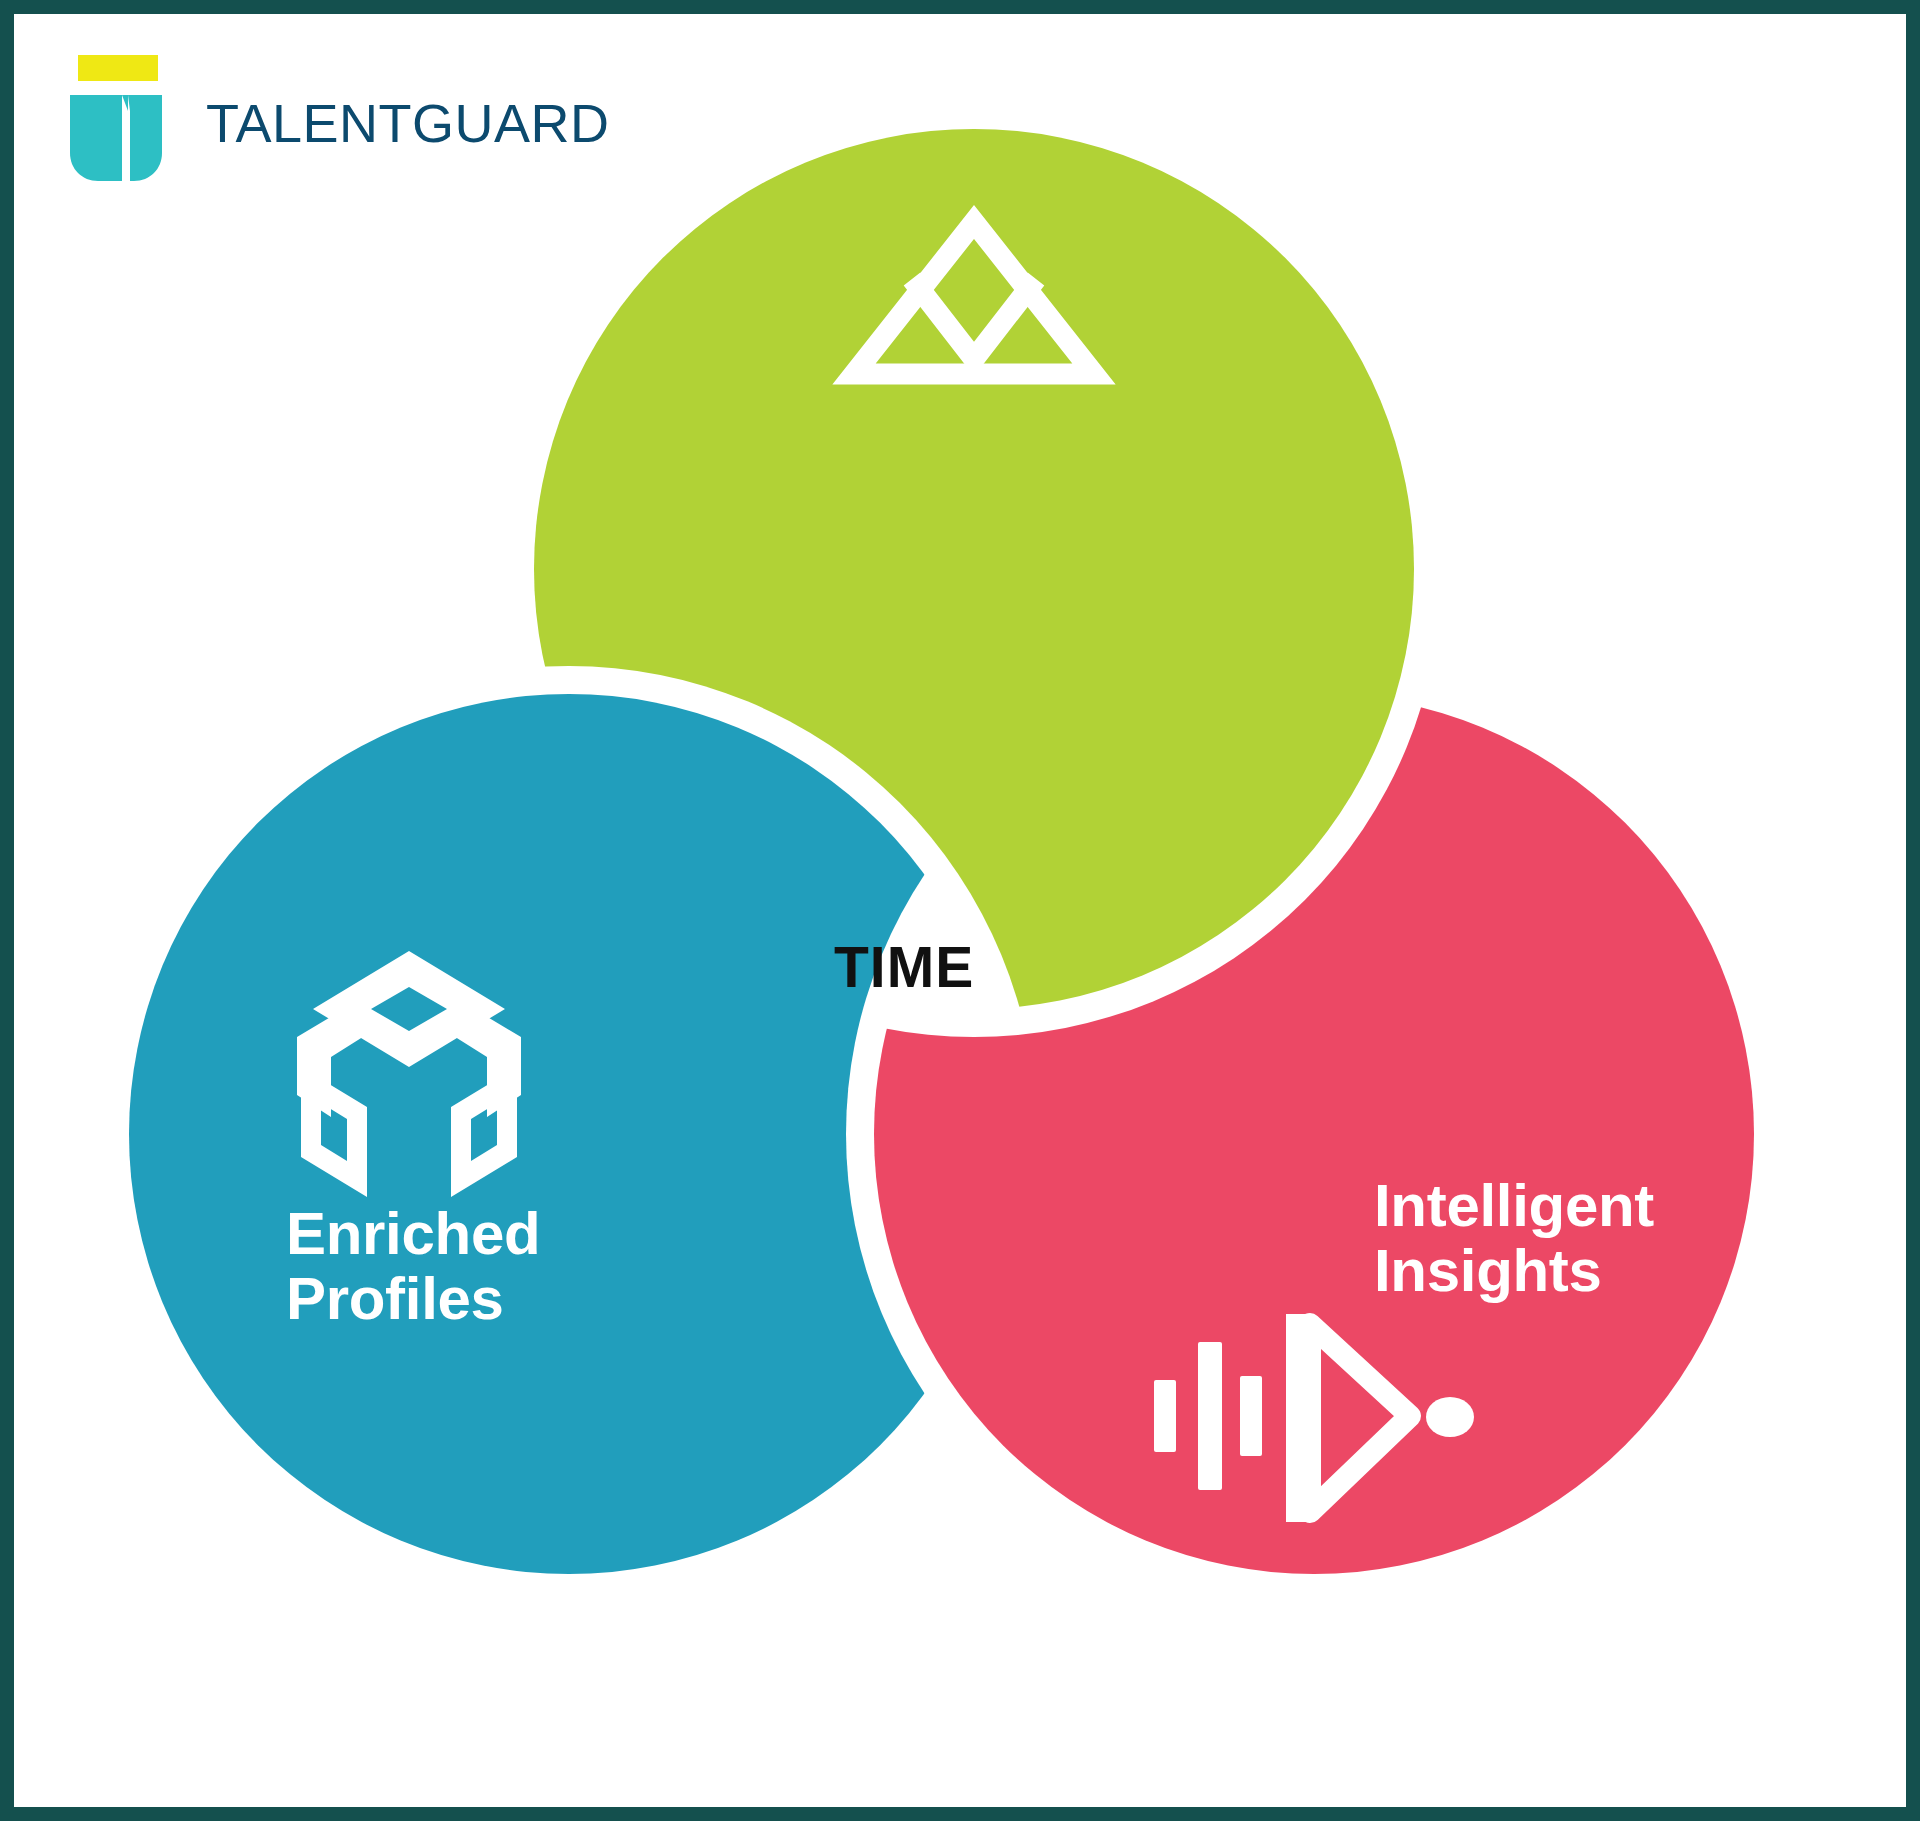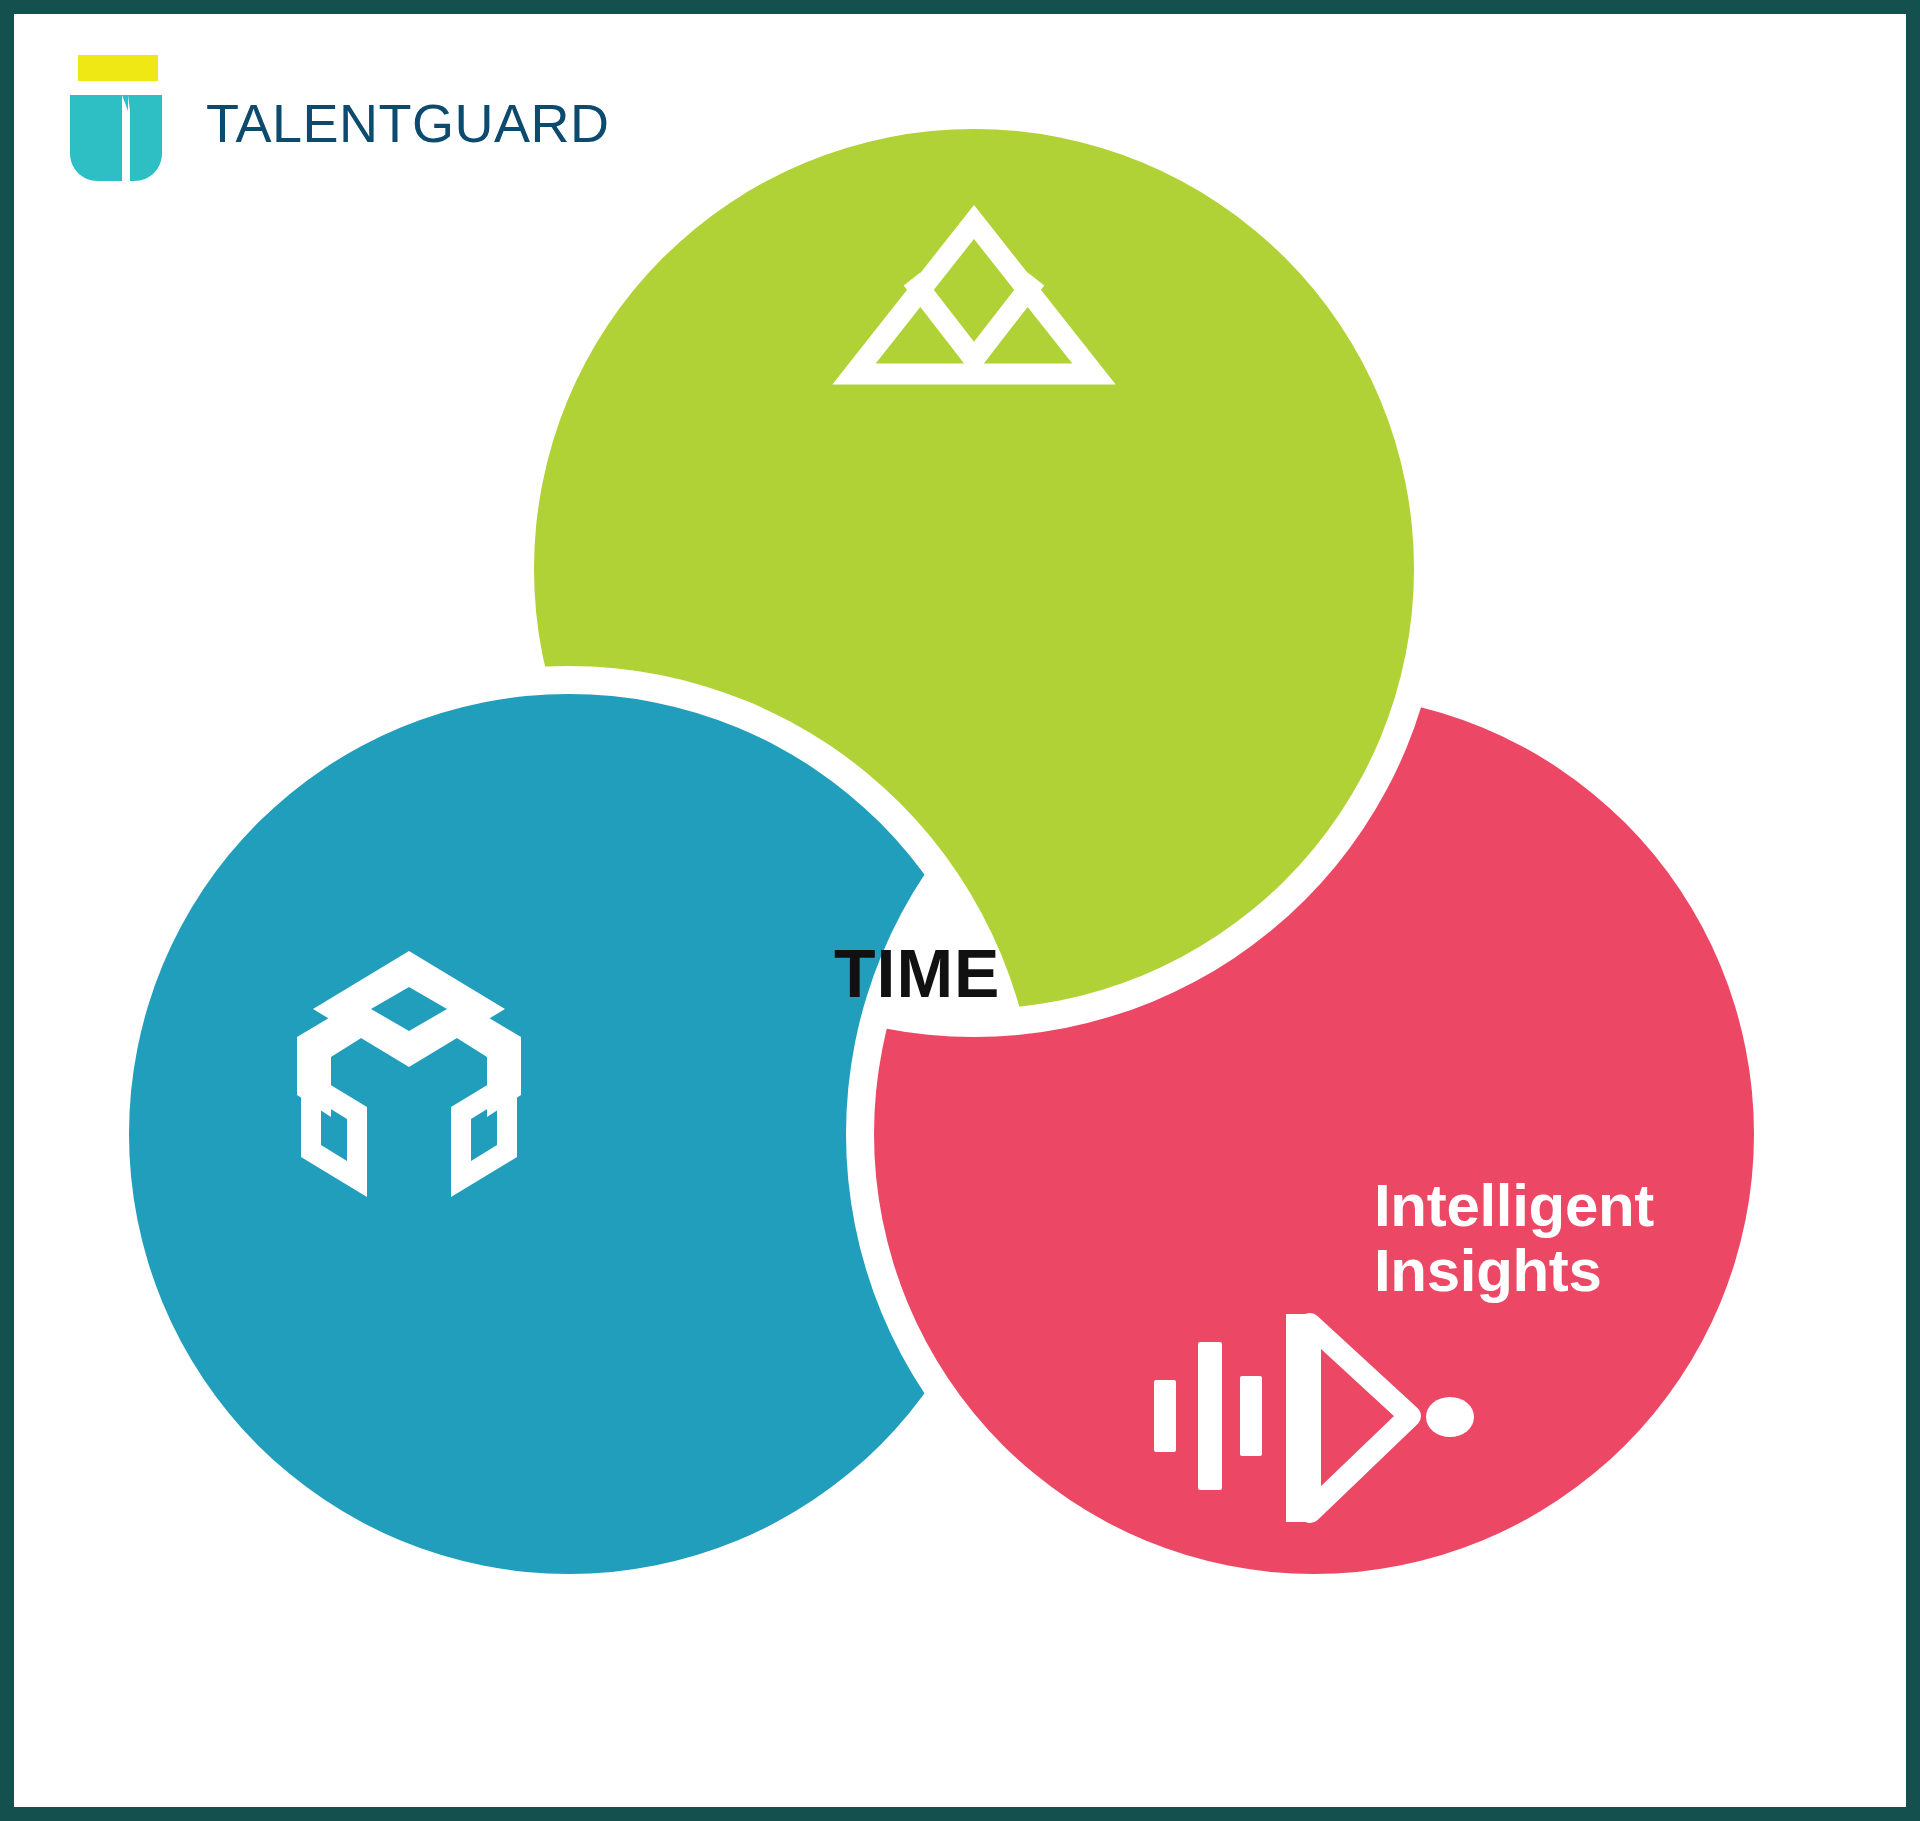--- a/index.html
+++ b/index.html
@@ -79,21 +79,21 @@
     left: 1360px;
     top: 1160px;
     text-align: left;
   }
   #label-time {
     position: absolute;
     left: 820px;
     top: 925px;
     color: #111111;
     font-weight: bold;
-    font-size: 68px;
+    font-size: 57px;
     letter-spacing: 1px;
     line-height: 1;
   }
 </style>
 </head>
 <body>
 
 <div id="canvas">
 
   <div id="logo">
@@ -164,19 +164,21 @@
           <rect x="-22" y="-36" width="22" height="80" rx="2"></rect>
           <path d="M24,-98 L48,-98 L48,110 L24,110 Z"></path>
           <path d="M48,-88 L148,4 L48,100 Z" fill="none" stroke="#ffffff" stroke-width="22" stroke-linejoin="round"></path>
           <ellipse cx="188" cy="5" rx="24" ry="20"></ellipse>
         </g>
       </g>
     </svg>
   </div>
 
 
+  <div class="venn-label" id="label-profiles">Enriched
+Profiles</div>
 
   <div class="venn-label" id="label-insights">Intelligent
 Insights</div>
 
   <div id="label-time">TIME</div>
 
 </div>
 
 </body></html>

